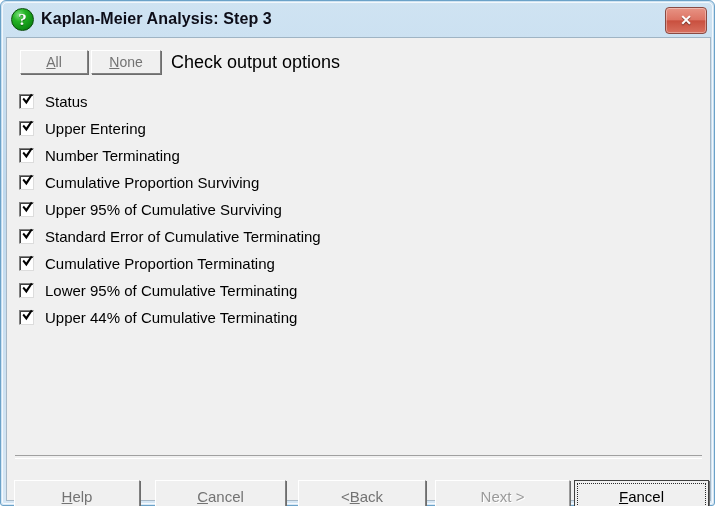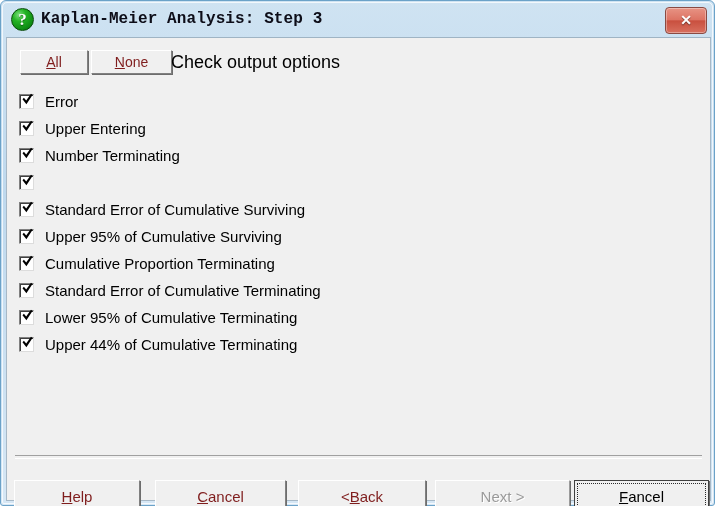--- a/index.html
+++ b/index.html
@@ -65,21 +65,20 @@
   .title-text {
     position: absolute;
     left: 40px; top: 7px;
     height: 22px;
     line-height: 22px;
     font-size: 16px;
     font-weight: bold;
     color: #0d0d18;
     letter-spacing: 0.1px;
     white-space: nowrap;
-    font-family: Liberation Mono, monospace;
   }
   .close-btn {
     position: absolute;
     left: 664px; top: 6px;
     width: 42px; height: 27px;
     box-sizing: border-box;
     border: 1px solid #8a4a42;
     border-radius: 4px;
     background: linear-gradient(to bottom, #e79384 0%, #dd7464 46%, #c9503f 52%, #d8705f 100%);
     box-shadow: inset 0 0 0 1px rgba(255,255,255,0.35);
@@ -116,29 +115,29 @@
     position: absolute;
     box-sizing: border-box;
     background: #f0f0f0;
     border-top: 1px solid #ffffff;
     border-left: 1px solid #ffffff;
     border-right: 1px solid #808080;
     border-bottom: 1px solid #808080;
     box-shadow: 1px 1px 0 0 #6d6d6d;
     font-family: "Liberation Sans", sans-serif;
     font-size: 14px;
-    color: #7f1d1d;
+    color: #737373;
     text-align: center;
     padding: 0;
   }
   .classic-btn .lbl { display: inline-block; }
   .mn { text-decoration: underline; }
 
   .btn-all  { left: 13px;  top: 12px; width: 68px; height: 24px; line-height: 22px; }
-  .btn-none { left: 84px;  top: 12px; width: 81px; height: 24px; line-height: 22px; }
+  .btn-none { left: 84px;  top: 12px; width: 70px; height: 24px; line-height: 22px; }
 
   .check-label {
     position: absolute;
     left: 164px;
     top: 14px;
     font-size: 18px;
     color: #000000;
     white-space: nowrap;
   }
 
@@ -268,21 +267,21 @@
 
     <div class="options" id="options-list">
         <div class="opt-row">
           <span class="cb">
             <span class="tick">
               <svg width="11" height="15" viewBox="0 0 11 15" xmlns="http://www.w3.org/2000/svg">
                 <path d="M0.5 6.2 L1.9 4.8 L4.2 7.6 L9.0 0.8 L10.5 2.0 L4.4 11.2 Z" fill="#000000"></path>
               </svg>
             </span>
           </span>
-          <span class="opt-text">Error</span>
+          <span class="opt-text">Status</span>
         </div>
         <div class="opt-row">
           <span class="cb">
             <span class="tick">
               <svg width="11" height="15" viewBox="0 0 11 15" xmlns="http://www.w3.org/2000/svg">
                 <path d="M0.5 6.2 L1.9 4.8 L4.2 7.6 L9.0 0.8 L10.5 2.0 L4.4 11.2 Z" fill="#000000"></path>
               </svg>
             </span>
           </span>
           <span class="opt-text">Upper Entering</span>
@@ -298,60 +297,51 @@
           <span class="opt-text">Number Terminating</span>
         </div>
         <div class="opt-row">
           <span class="cb">
             <span class="tick">
               <svg width="11" height="15" viewBox="0 0 11 15" xmlns="http://www.w3.org/2000/svg">
                 <path d="M0.5 6.2 L1.9 4.8 L4.2 7.6 L9.0 0.8 L10.5 2.0 L4.4 11.2 Z" fill="#000000"></path>
               </svg>
             </span>
           </span>
-        </div>
-        <div class="opt-row">
-          <span class="cb">
-            <span class="tick">
-              <svg width="11" height="15" viewBox="0 0 11 15" xmlns="http://www.w3.org/2000/svg">
-                <path d="M0.5 6.2 L1.9 4.8 L4.2 7.6 L9.0 0.8 L10.5 2.0 L4.4 11.2 Z" fill="#000000"></path>
-              </svg>
-            </span>
-          </span>
-          <span class="opt-text">Standard Error of Cumulative Surviving</span>
+          <span class="opt-text">Cumulative Proportion Surviving</span>
         </div>
         <div class="opt-row">
           <span class="cb">
             <span class="tick">
               <svg width="11" height="15" viewBox="0 0 11 15" xmlns="http://www.w3.org/2000/svg">
                 <path d="M0.5 6.2 L1.9 4.8 L4.2 7.6 L9.0 0.8 L10.5 2.0 L4.4 11.2 Z" fill="#000000"></path>
               </svg>
             </span>
           </span>
           <span class="opt-text">Upper 95% of Cumulative Surviving</span>
         </div>
         <div class="opt-row">
           <span class="cb">
             <span class="tick">
               <svg width="11" height="15" viewBox="0 0 11 15" xmlns="http://www.w3.org/2000/svg">
                 <path d="M0.5 6.2 L1.9 4.8 L4.2 7.6 L9.0 0.8 L10.5 2.0 L4.4 11.2 Z" fill="#000000"></path>
               </svg>
             </span>
           </span>
+          <span class="opt-text">Standard Error of Cumulative Terminating</span>
+        </div>
+        <div class="opt-row">
+          <span class="cb">
+            <span class="tick">
+              <svg width="11" height="15" viewBox="0 0 11 15" xmlns="http://www.w3.org/2000/svg">
+                <path d="M0.5 6.2 L1.9 4.8 L4.2 7.6 L9.0 0.8 L10.5 2.0 L4.4 11.2 Z" fill="#000000"></path>
+              </svg>
+            </span>
+          </span>
           <span class="opt-text">Cumulative Proportion Terminating</span>
-        </div>
-        <div class="opt-row">
-          <span class="cb">
-            <span class="tick">
-              <svg width="11" height="15" viewBox="0 0 11 15" xmlns="http://www.w3.org/2000/svg">
-                <path d="M0.5 6.2 L1.9 4.8 L4.2 7.6 L9.0 0.8 L10.5 2.0 L4.4 11.2 Z" fill="#000000"></path>
-              </svg>
-            </span>
-          </span>
-          <span class="opt-text">Standard Error of Cumulative Terminating</span>
         </div>
         <div class="opt-row">
           <span class="cb">
             <span class="tick">
               <svg width="11" height="15" viewBox="0 0 11 15" xmlns="http://www.w3.org/2000/svg">
                 <path d="M0.5 6.2 L1.9 4.8 L4.2 7.6 L9.0 0.8 L10.5 2.0 L4.4 11.2 Z" fill="#000000"></path>
               </svg>
             </span>
           </span>
           <span class="opt-text">Lower 95% of Cumulative Terminating</span>

